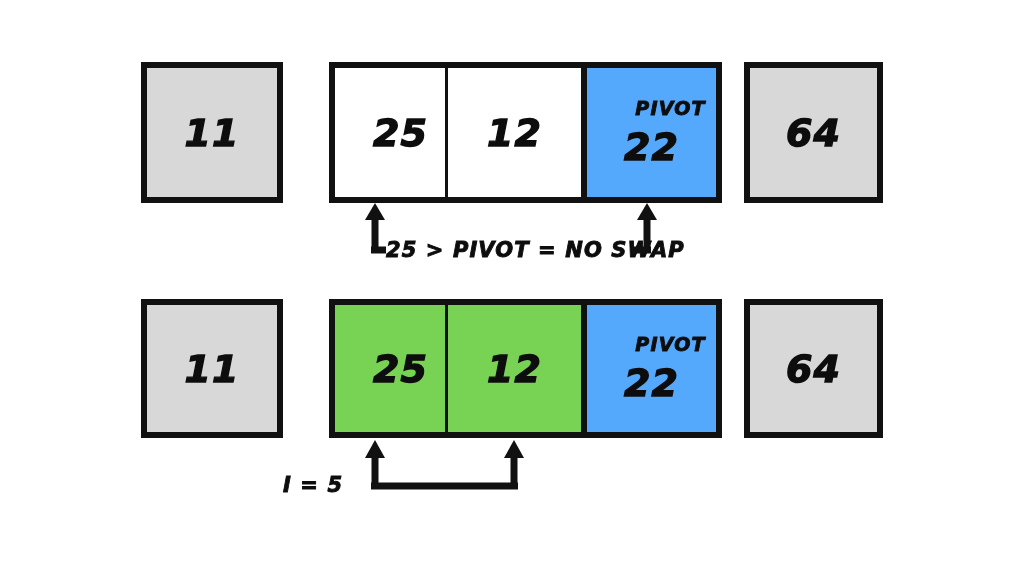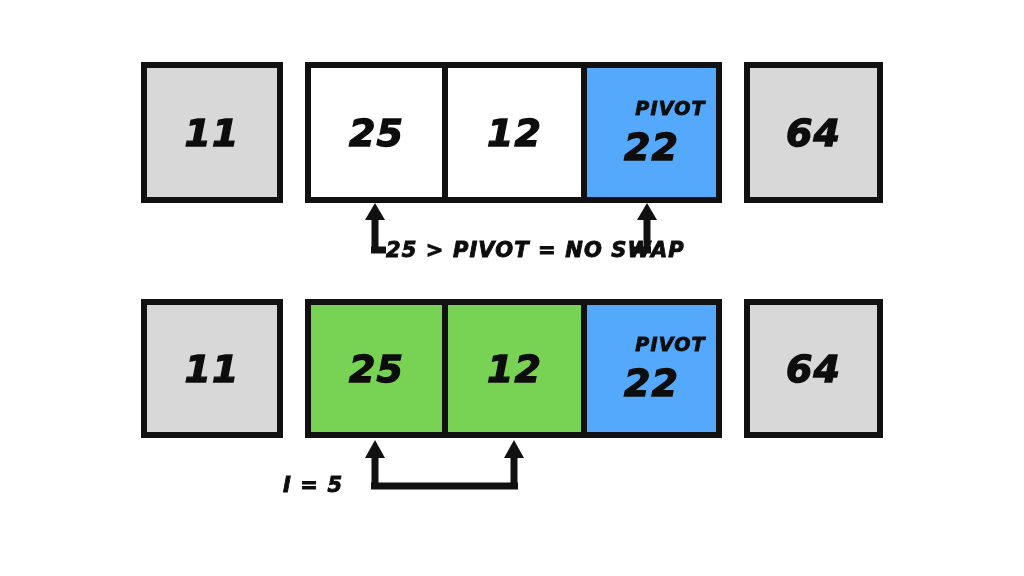--- a/index.html
+++ b/index.html
@@ -47,21 +47,21 @@
     letter-spacing: 1.2px;
     line-height: 1;
     margin-bottom: 10px;
     margin-left: 38px;
     -webkit-text-stroke: 0.9px #0d0d0d;
   }
   .cell.has-tag .value { margin-top: 0; }
 
   
   .grouped-mid { border-left-width: 3px; border-right-width: 3px; }
-  .grouped-left { border-right-width: 3px; }
+  .grouped-left { border-right-width: 3px; margin-left: 24px; }
   .grouped-right { border-left-width: 3px; }
 
   
   .anno-text {
     position: absolute;
     font-family: "DejaVu Sans", sans-serif;
     font-size: 21px;
     font-weight: 700;
     font-style: italic;
     color: #0d0d0d;

